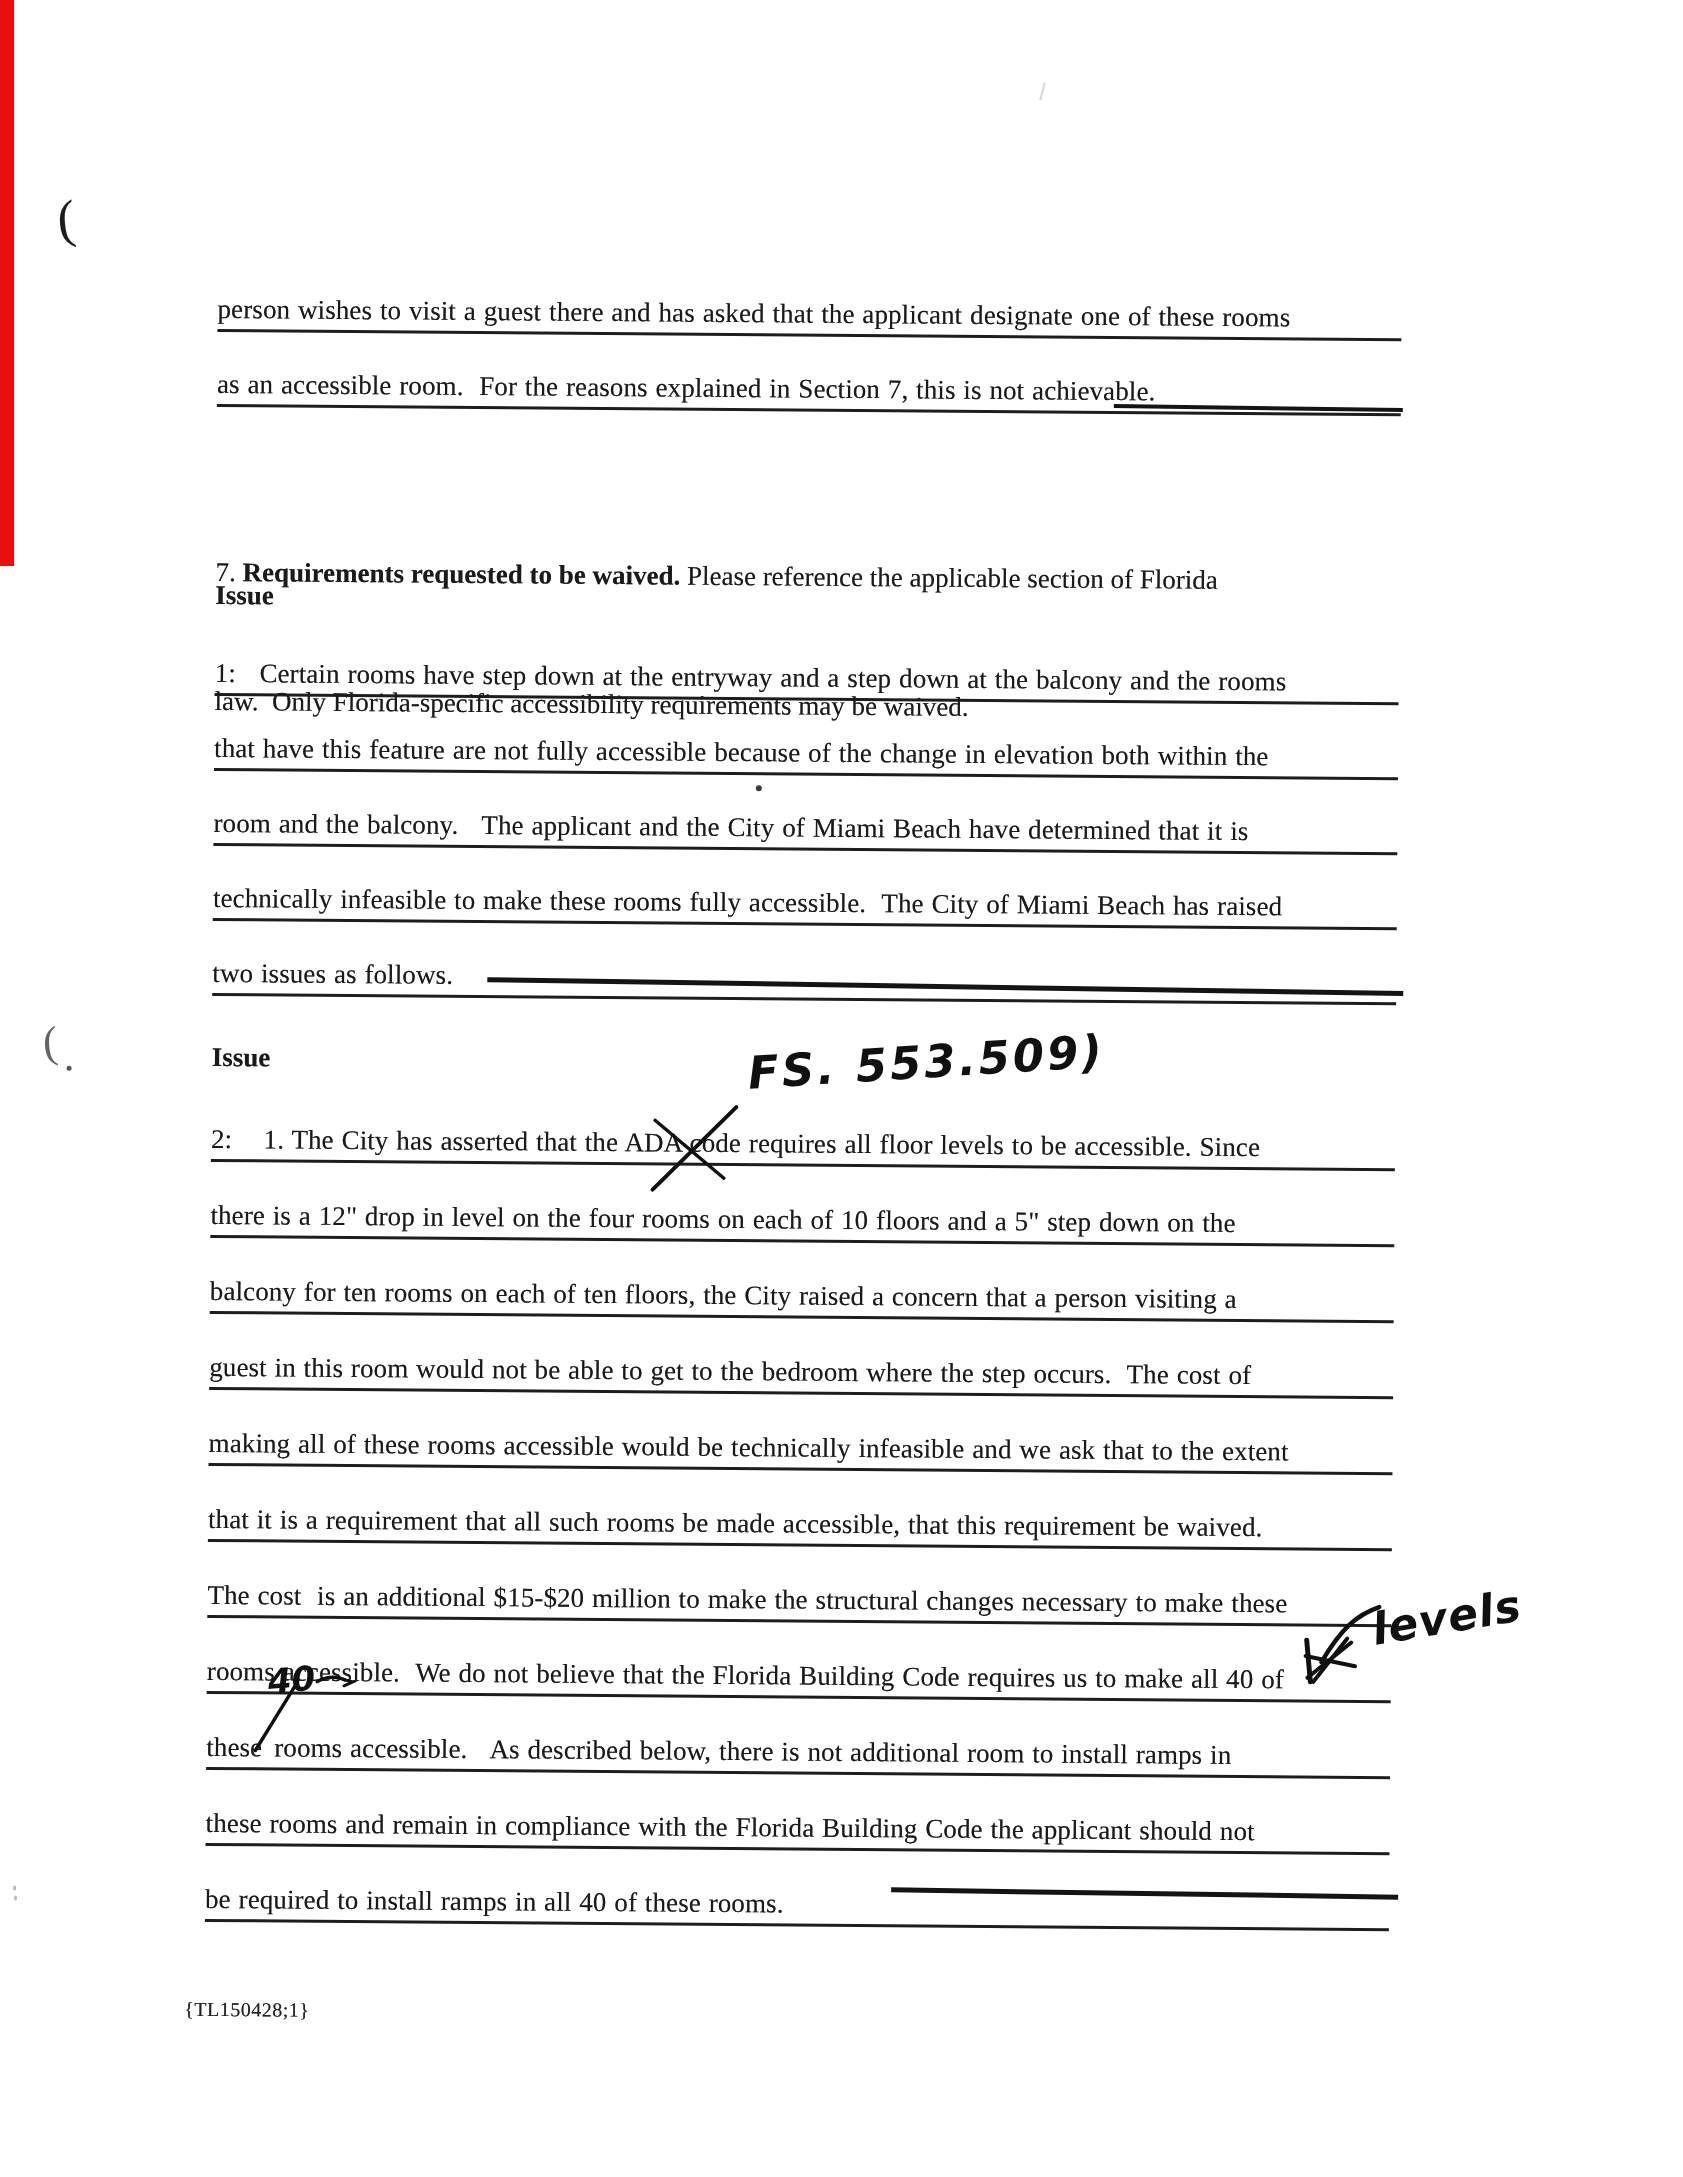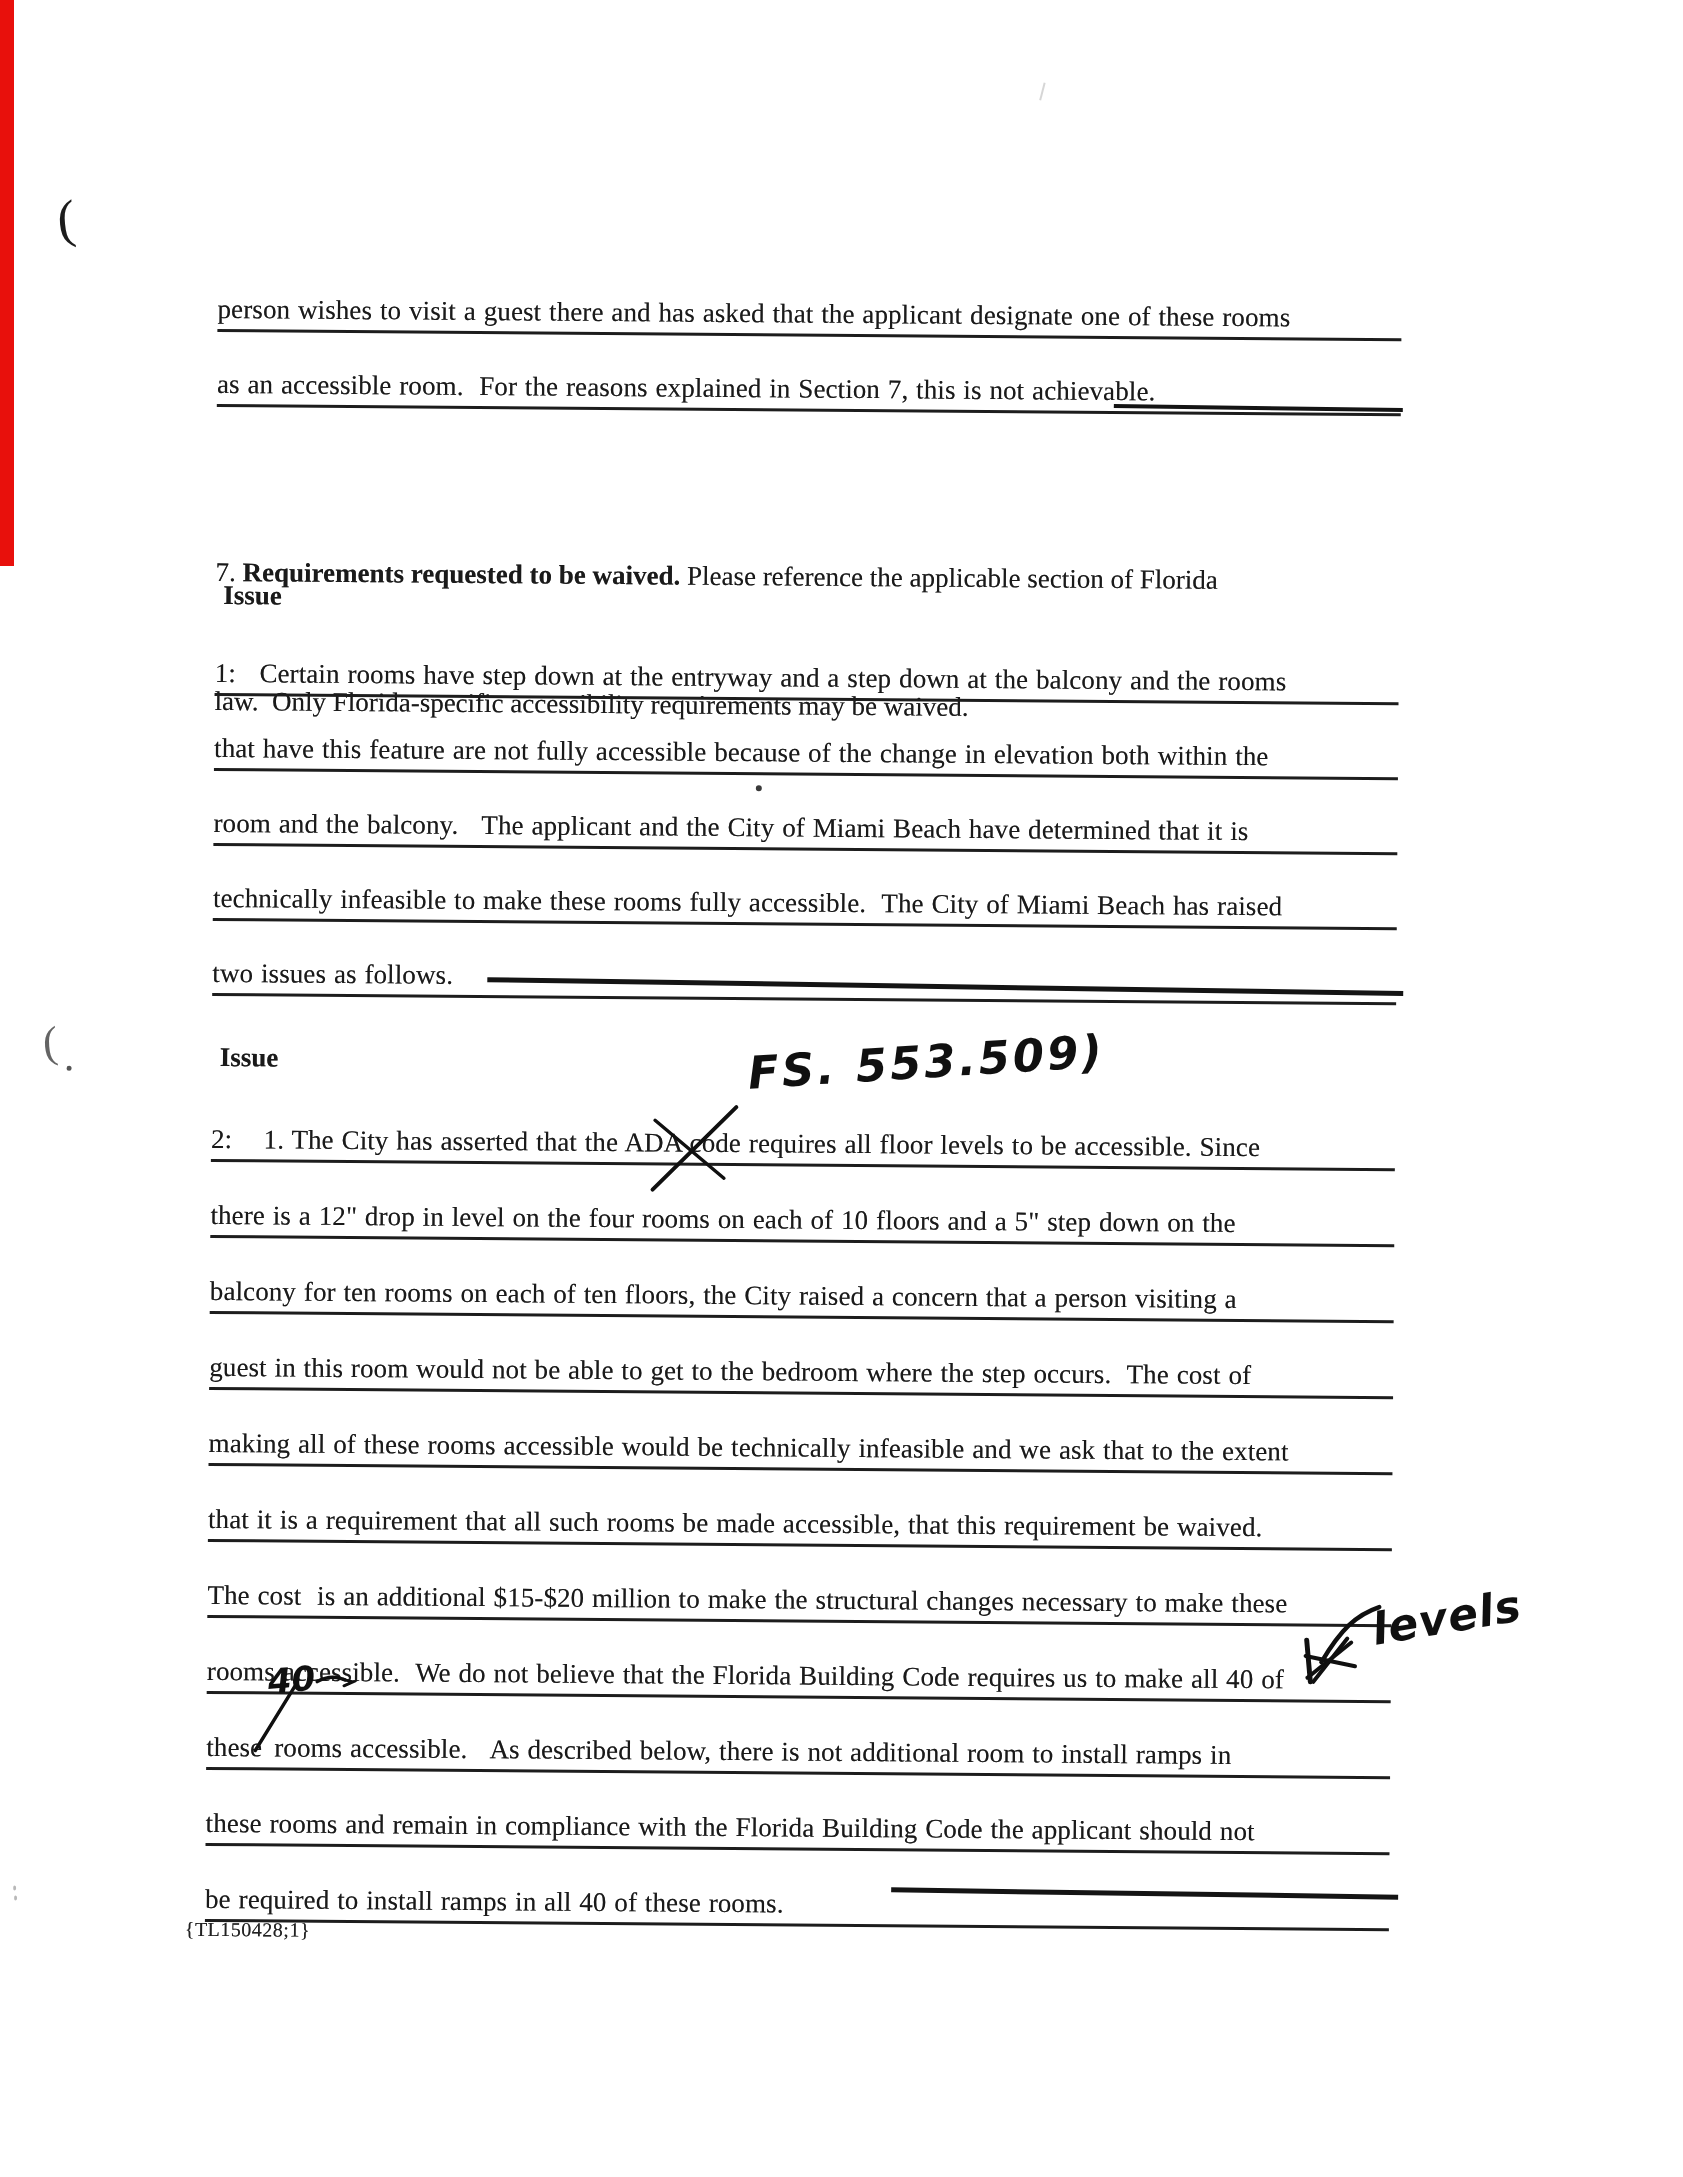--- a/index.html
+++ b/index.html
@@ -23,37 +23,37 @@
     white-space:pre;font-size:27px;letter-spacing:0.1px;word-spacing:1px;
     text-shadow:0 0 0.5px rgba(0,0,0,.5);
   }
   .sp72 .uline{margin-bottom:32px;}
   .sp73 .uline{margin-bottom:33px;}
   .uline span{white-space:pre;}
   
   .pblock{position:absolute;left:220px;width:1188px;font-size:27px;line-height:43px;
           white-space:pre;text-shadow:0 0 0.5px rgba(0,0,0,.5);}
   .b{font-weight:bold;}
-  .hd{position:absolute;left:228px;font-weight:bold;font-size:27px;
+  .hd{position:absolute;left:220px;font-weight:bold;font-size:27px;
       text-shadow:0 0 0.5px rgba(0,0,0,.5);}
   
   .hw{position:absolute;font-family:"DejaVu Sans",sans-serif;font-style:italic;
       font-weight:bold;color:#101010;white-space:pre;}
   .hw-statute{left:756px;top:1030px;font-size:45px;letter-spacing:3px;transform:rotate(-4deg);}
   .hw-levels{left:1384px;top:1582px;font-size:44px;transform:rotate(-10deg);letter-spacing:1px;}
   .hw-forty{left:281px;top:1659px;font-size:34px;transform:rotate(-5deg);}
   .mark{position:absolute;}
   .mark svg{display:block;}
   .gap9{display:inline-block;width:12px;}
   
   .trule{position:absolute;background:#141414;transform-origin:left center;}
   .truleA{left:1117px;top:397px;width:289px;height:4px;transform:rotate(0.35deg);}
   .truleB{left:495px;top:975px;width:916px;height:5px;transform:rotate(0.42deg);}
   .truleC{left:906px;top:1882px;width:507px;height:5px;transform:rotate(0.38deg);}
-  .footer{position:absolute;left:200px;top:1918px;font-size:20px;letter-spacing:0.5px;
+  .footer{position:absolute;left:200px;top:1998px;font-size:20px;letter-spacing:0.5px;
           color:#222;text-shadow:0 0 0.5px rgba(0,0,0,.5);}
   .squiggle{position:absolute;left:1042px;top:77px;width:8px;height:18px;
             border-left:2px solid #8a8a8a;transform:rotate(14deg);opacity:.35;}
 </style>
 </head>
 <body>
 
 <div class="redbar"></div>
 
 <div class="skew">

